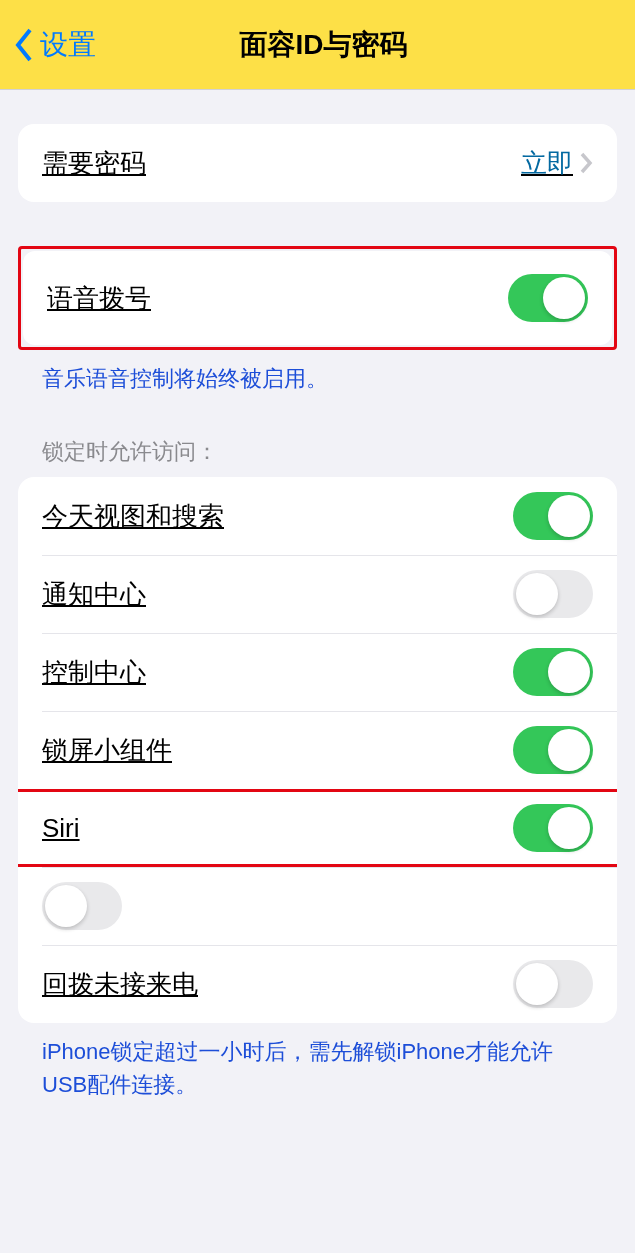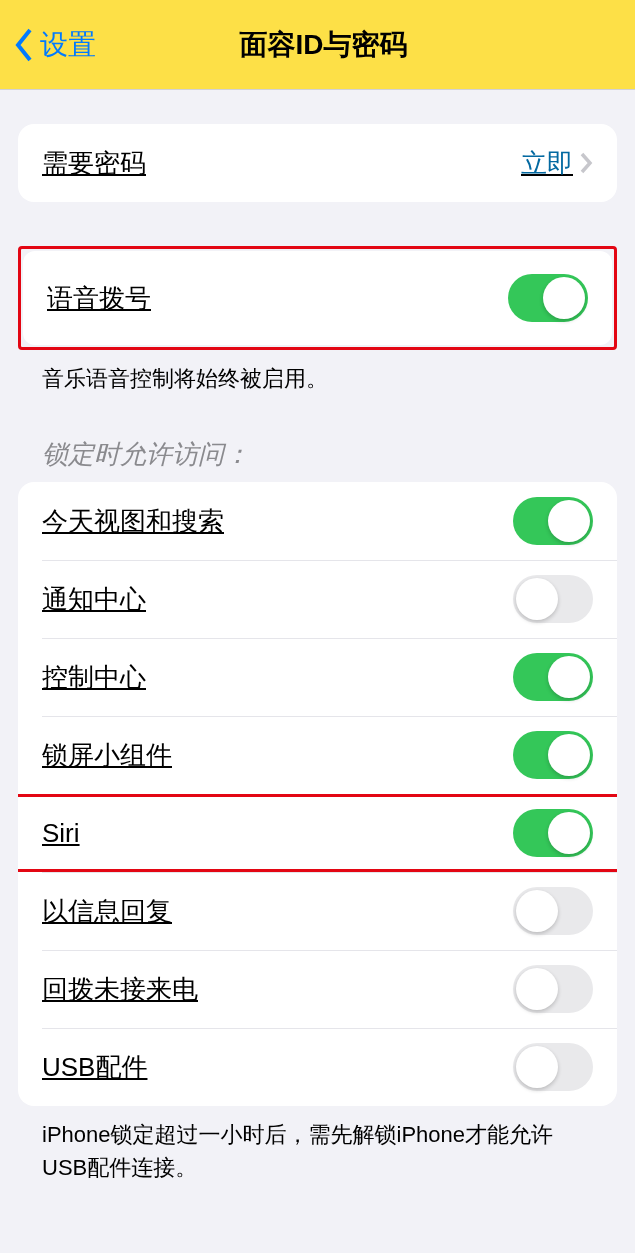--- a/index.html
+++ b/index.html
@@ -93,30 +93,29 @@
     }
     .disclosure {
       width: 14px;
       height: 24px;
       stroke: #c7c7cc;
       stroke-width: 3.5;
       fill: none;
     }
     .footer-text {
       font-size: 22px;
-      color: #000000;
+      color: #1d4ed8;
       padding: 12px 24px 0 24px;
       line-height: 1.5;
     }
     .header-text {
-      font-size: 26px;
+      font-size: 22px;
       color: #8a8a8e;
       padding: 0 24px 10px 24px;
       margin-top: 42px;
-      font-style: italic;
     }
     .toggle {
       width: 80px;
       height: 48px;
       border-radius: 24px;
       position: relative;
       cursor: pointer;
     }
     .toggle-on {
       background: #34c759;
@@ -227,33 +226,26 @@
         </div>
       </div>
       <div class="row highlight-row">
         <span class="row-label">Siri</span>
         <div class="toggle toggle-on">
           <div class="toggle-knob"></div>
         </div>
         <div class="highlight-overlay"></div>
       </div>
       <div class="row">
-        <span class="row-label">以信息回复</span>
         <div class="toggle toggle-off">
           <div class="toggle-knob"></div>
         </div>
       </div>
       <div class="row">
         <span class="row-label">回拨未接来电</span>
         <div class="toggle toggle-off">
           <div class="toggle-knob"></div>
         </div>
       </div>
-      <div class="row">
-        <span class="row-label">USB配件</span>
-        <div class="toggle toggle-off">
-          <div class="toggle-knob"></div>
-        </div>
-      </div>
     </div>
   <div class="footer-text">iPhone锁定超过一小时后，需先解锁iPhone才能允许USB配件连接。</div>
 
 </div>
 
 </body></html>

